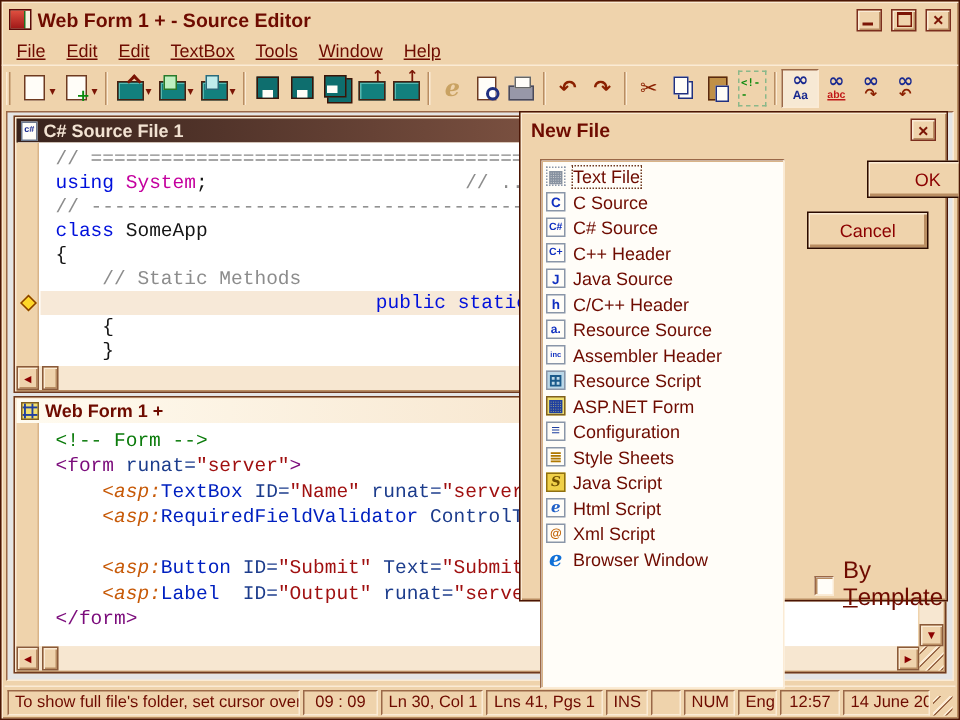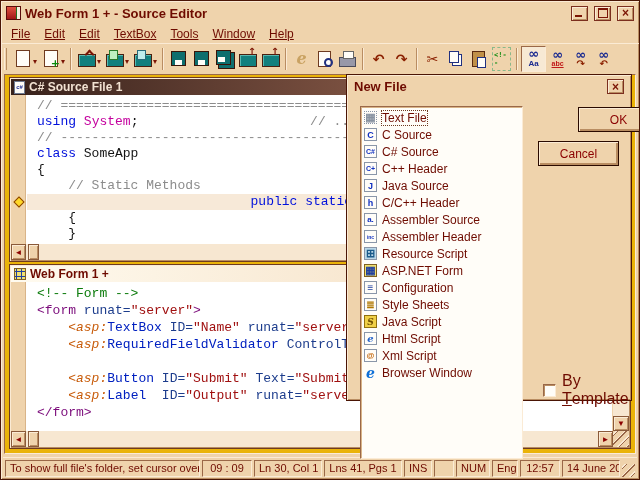--- a/index.html
+++ b/index.html
@@ -63,21 +63,21 @@
   .ic-comment::before{content:"<!--";font:bold 7px "DejaVu Sans Mono",monospace;color:#0C8A0C;border:1px dashed #8AB88A;padding:3px 1px;}
   .ic-find-aa,.ic-find-abc,.ic-find-next,.ic-find-prev{flex-direction:column;}
   .ic-find-aa::before,.ic-find-abc::before,.ic-find-next::before,.ic-find-prev::before{
     content:"∞";font-size:13px;line-height:10px;color:#1A2A90;font-weight:bold;}
   .ic-find-aa::after{content:"Aa";font:bold 8px "Liberation Sans",sans-serif;color:#1A2A90;}
   .ic-find-abc::after{content:"abc";font:bold 7px "Liberation Sans",sans-serif;color:#C01818;text-decoration:underline;}
   .ic-find-next::after{content:"↷";font-size:10px;line-height:8px;color:#8B2000;font-weight:bold;}
   .ic-find-prev::after{content:"↶";font-size:10px;line-height:8px;color:#8B2000;font-weight:bold;}
 
   
-  .mdi{position:absolute;left:3px;top:73px;right:3px;bottom:25px;background:#eab308;overflow:hidden;
+  .mdi{position:absolute;left:3px;top:73px;right:3px;bottom:25px;background:#e5e5e5;overflow:hidden;
     border:1px solid;border-color:#9A6848 #FBEBD5 #FBEBD5 #9A6848;}
   .child-window{position:absolute;left:4px;right:4px;background:#EFD3AC;border:1px solid #6E3A20;
     box-shadow:inset 1px 1px 0 #FBEBD5, inset -1px -1px 0 #B98D62;overflow:hidden;}
   #csharp-win{top:2px;height:185px;}
   #webform-win{top:189px;height:185px;}
   .child-title{position:absolute;left:1px;right:1px;top:1px;height:16px;display:flex;align-items:center;gap:4px;
     padding:0 3px;font-weight:bold;font-size:12px;white-space:nowrap;overflow:hidden;}
   #csharp-win .child-title{background:linear-gradient(90deg,#38221C,#7A5040 55%,#8A5E4A);color:#F2E2D2;}
   #webform-win .child-title{background:linear-gradient(90deg,#FFFBF0,#F2D8B8);color:#6E0B00;}
   .csharp-file-icon{width:11px;height:13px;background:#FFFDF8;border:1px solid #6E7A90;flex:none;
@@ -339,21 +339,21 @@
         <div class="ft-item">
           <span class="ft-icon fti-java-source"></span>
           <span class="ft-label">Java Source</span>
         </div>
         <div class="ft-item">
           <span class="ft-icon fti-cpp-header"></span>
           <span class="ft-label">C/C++ Header</span>
         </div>
         <div class="ft-item">
           <span class="ft-icon fti-asm-source"></span>
-          <span class="ft-label">Assembler Source</span>
+          <span class="ft-label">Resource Source</span>
         </div>
         <div class="ft-item">
           <span class="ft-icon fti-asm-header"></span>
           <span class="ft-label">Assembler Header</span>
         </div>
         <div class="ft-item">
           <span class="ft-icon fti-resource-script"></span>
           <span class="ft-label">Resource Script</span>
         </div>
         <div class="ft-item">

